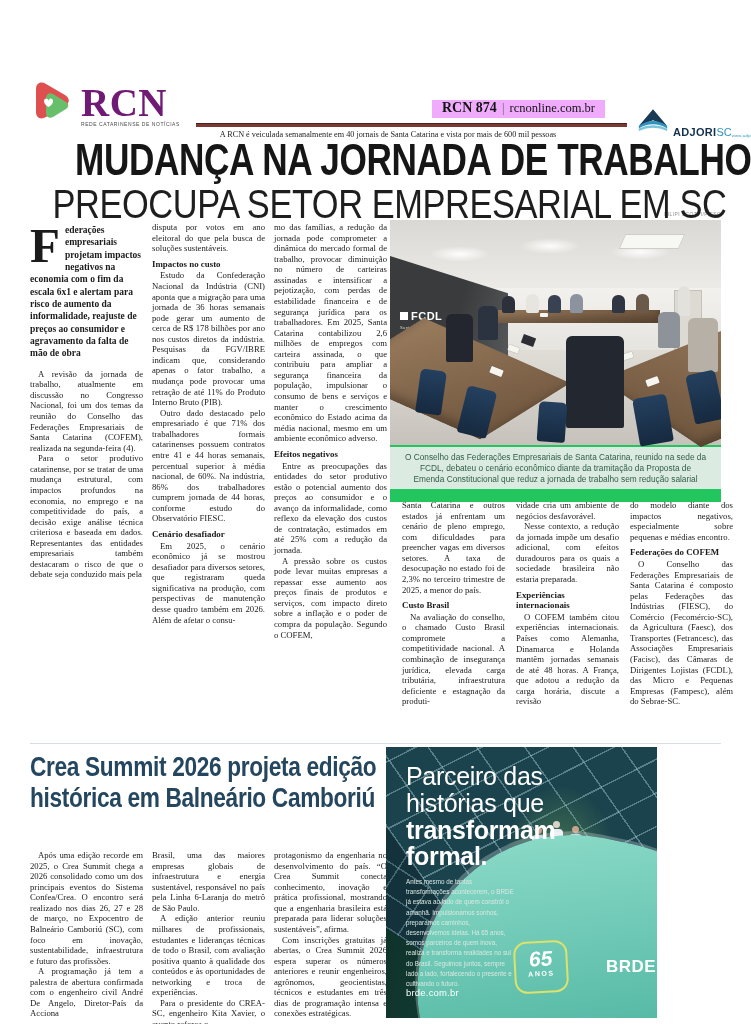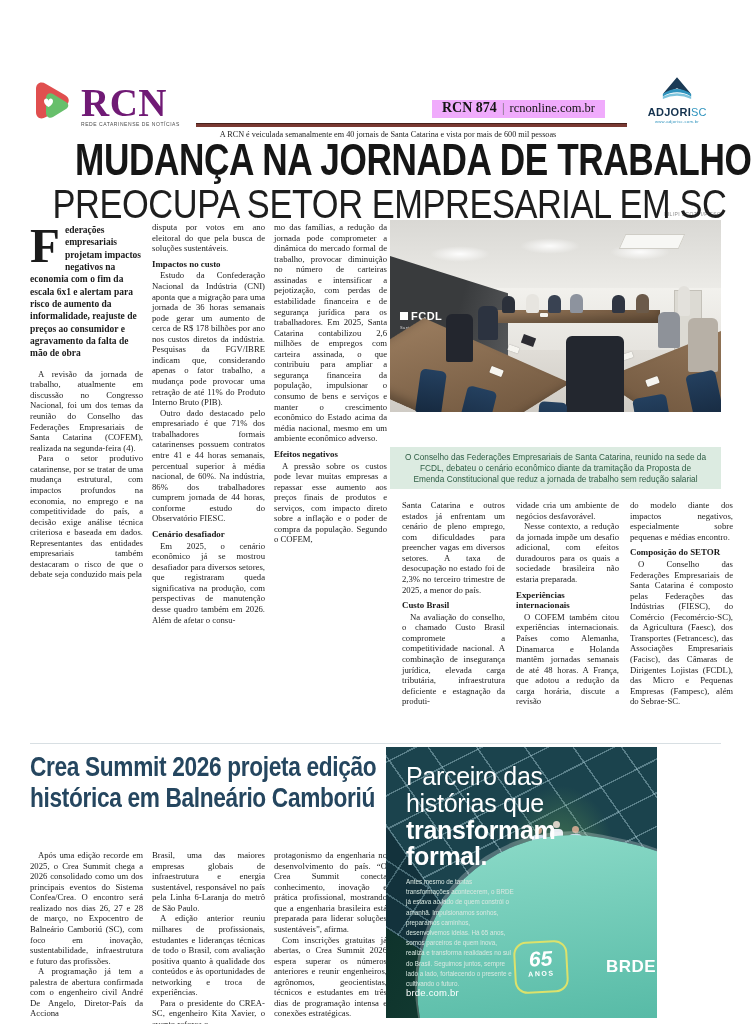--- a/index.html
+++ b/index.html
@@ -15,21 +15,21 @@
   .rcn-word{font-family:Liberation Serif, serif;font-weight:700;font-size:39px;line-height:30px;
             color:#701a75;letter-spacing:.5px;}
   .rcn-sub{font-family:"Liberation Sans",sans-serif;font-size:5px;letter-spacing:.55px;color:#4a4a4a;margin-top:3px;}
   .edition{position:absolute;right:116px;top:24px;background:#f0abfc;padding:0 10px 2px;z-index:2;
            font-family:"Liberation Serif",serif;font-size:12.5px;color:#151515;}
   .edition b{font-size:14px;}
   .edition .sep{color:#6a6a6a;padding:0 2px;}
   .tagline{position:absolute;right:118px;top:54px;width:430px;text-align:center;
            font-size:8.2px;color:#222;}
   .adjori{position:absolute;right:0;top:0;width:88px;height:62px;background:#fff;z-index:2;
-          display:flex;flex-direction:column;align-items:center;padding-left:6px;}
+          display:flex;flex-direction:row;align-items:flex-end;padding-left:6px;}
   .adjori-name{font-family:"Liberation Sans",sans-serif;font-size:11px;line-height:11px;margin-top:1px;}
   .adjori-name b{color:#13314d;font-weight:700;letter-spacing:.3px;}
   .adjori-name i{color:#2e93bd;font-style:normal;font-weight:400;}
   .adjori-site{font-family:"Liberation Sans",sans-serif;font-size:4.2px;color:#2e93bd;letter-spacing:.3px;margin-top:1px;}
 
   
   .headline{position:absolute;left:0;right:0;top:138px;margin:0;text-align:center;
             font-family:"Liberation Sans",sans-serif;color:#161616;z-index:1;}
   .headline span{display:block;white-space:nowrap;}
   .hl1{font-size:44px;font-weight:700;letter-spacing:-.5px;line-height:1.02;transform:scaleX(.80);transform-origin:50% 50%;}
@@ -45,21 +45,21 @@
   .col p{margin:0;text-indent:8px;}
   .col p.cont{text-indent:0;}
   .col h3{font-family:"Liberation Serif",serif;font-size:8.9px;line-height:1.2;font-weight:700;
           margin:5px 0 1px;text-align:left;}
   .col p.lead{font-weight:700;font-size:9.5px;line-height:1.3;text-align:left;text-indent:0;margin:2px 0 9px;}
   .dropcap{float:left;font-size:49px;line-height:40px;font-weight:700;padding:2px 5px 0 0;}
 
   
   .photo-credit{position:absolute;left:390px;top:211px;width:331px;text-align:right;
                 font-family:"Liberation Sans",sans-serif;font-size:5px;letter-spacing:.4px;color:#8d8d8d;}
-  .photo{position:absolute;left:390px;top:220px;width:331px;height:192px;margin:0;overflow:hidden;background:#22c55e;}
+  .photo{position:absolute;left:390px;top:220px;width:331px;height:282px;margin:0;overflow:hidden;background:#22c55e;}
   .photo *{position:absolute;}
   .ph-ceiling{left:0;top:0;width:331px;height:68px;background:
       radial-gradient(ellipse 46px 12px at 70px 34px,rgba(255,255,255,.95),transparent 65%),
       radial-gradient(ellipse 46px 12px at 160px 26px,rgba(255,255,255,.9),transparent 65%),
       radial-gradient(ellipse 46px 12px at 250px 32px,rgba(255,255,255,.9),transparent 65%),
       linear-gradient(#d9d8d4,#ecebe7);}
   .ph-vent{left:232px;top:14px;width:58px;height:13px;background:#f7f7f4;border:1px solid #cfcdc6;transform:skewX(-24deg);}
   .ph-wall{left:0;top:68px;width:331px;height:62px;background:linear-gradient(#f2f1ed,#e6e4df);}
   .ph-door{left:284px;top:70px;width:26px;height:58px;background:#dcdad3;border:1px solid #c4c1b9;}
   .ph-floor{left:0;top:130px;width:331px;height:95px;background:linear-gradient(#e0ddd7,#c6c2bb);}
@@ -193,20 +193,21 @@
         <p class="cont">disputa por votos em ano eleitoral do que pela busca de soluções sustentáveis.</p>
         <h3>Impactos no custo</h3>
         <p>Estudo da Confederação Nacional da Indústria (CNI) aponta que a migração para uma jornada de 36 horas semanais pode gerar um aumento de cerca de R$ 178 bilhões por ano nos custos diretos da indústria. Pesquisas da FGV/IBRE indicam que, considerando apenas o fator trabalho, a mudança pode provocar uma retração de até 11% do Produto Interno Bruto (PIB).</p>
         <p>Outro dado destacado pelo empresariado é que 71% dos trabalhadores formais catarinenses possuem contratos entre 41 e 44 horas semanais, percentual superior à média nacional, de 60%. Na indústria, 86% dos trabalhadores cumprem jornada de 44 horas, conforme estudo do Observatório FIESC.</p>
         <h3>Cenário desafiador</h3>
         <p>Em 2025, o cenário econômico já se mostrou desafiador para diversos setores, que registraram queda significativa na produção, com perspectivas de manutenção desse quadro também em 2026. Além de afetar o consu-</p>
       </div>
     <div class="col">
         <p class="cont">mo das famílias, a redução da jornada pode comprometer a dinâmica do mercado formal de trabalho, provocar diminuição no número de carteiras assinadas e intensificar a pejotização, com perdas de estabilidade financeira e de segurança jurídica para os trabalhadores. Em 2025, Santa Catarina contabilizou 2,6 milhões de empregos com carteira assinada, o que contribuiu para ampliar a segurança financeira da população, impulsionar o consumo de bens e serviços e manter o crescimento econômico do Estado acima da média nacional, mesmo em um ambiente econômico adverso.</p>
         <h3>Efeitos negativos</h3>
+        <p>Entre as preocupações das entidades do setor produtivo estão o potencial aumento dos preços ao consumidor e o avanço da informalidade, como reflexo da elevação dos custos de contratação, estimados em até 25% com a redução da jornada.</p>
         <p>A pressão sobre os custos pode levar muitas empresas a repassar esse aumento aos preços finais de produtos e serviços, com impacto direto sobre a inflação e o poder de compra da população. Segundo o COFEM,</p>
       </div>
   </section>
 
   <div class="photo-credit">FILIPI SCOTTI/FIESC</div>
 
   <figure class="photo">
     <div class="ph-ceiling"></div>
     <div class="ph-vent"></div>
     <div class="ph-wall"></div>
@@ -263,21 +264,21 @@
         <p>Na avaliação do conselho, o chamado Custo Brasil compromete a competitividade nacional. A combinação de insegurança jurídica, elevada carga tributária, infraestrutura deficiente e estagnação da produti-</p>
       </div>
     <div class="col">
         <p class="cont">vidade cria um ambiente de negócios desfavorável.</p>
         <p>Nesse contexto, a redução da jornada impõe um desafio adicional, com efeitos duradouros para os quais a sociedade brasileira não estaria preparada.</p>
         <h3>Experiências internacionais</h3>
         <p>O COFEM também citou experiências internacionais. Países como Alemanha, Dinamarca e Holanda mantêm jornadas semanais de até 48 horas. A França, que adotou a redução da carga horária, discute a revisão</p>
       </div>
     <div class="col">
         <p class="cont">do modelo diante dos impactos negativos, especialmente sobre pequenas e médias encontro.</p>
-        <h3>Composição do SETOR</h3>
+        <h3>Federações do COFEM</h3>
         <p>O Conselho das Federações Empresariais de Santa Catarina é composto pelas Federações das Indústrias (FIESC), do Comércio (Fecomércio-SC), da Agricultura (Faesc), dos Transportes (Fetrancesc), das Associações Empresariais (Facisc), das Câmaras de Dirigentes Lojistas (FCDL), das Micro e Pequenas Empresas (Fampesc), além do Sebrae-SC.</p>
       </div>
   </section>
 
   <div class="divider"></div>
 
   <h2 class="crea-headline">
     <span>Crea Summit 2026 projeta edição</span>
     <span>histórica em Balneário Camboriú</span>
   </h2>

